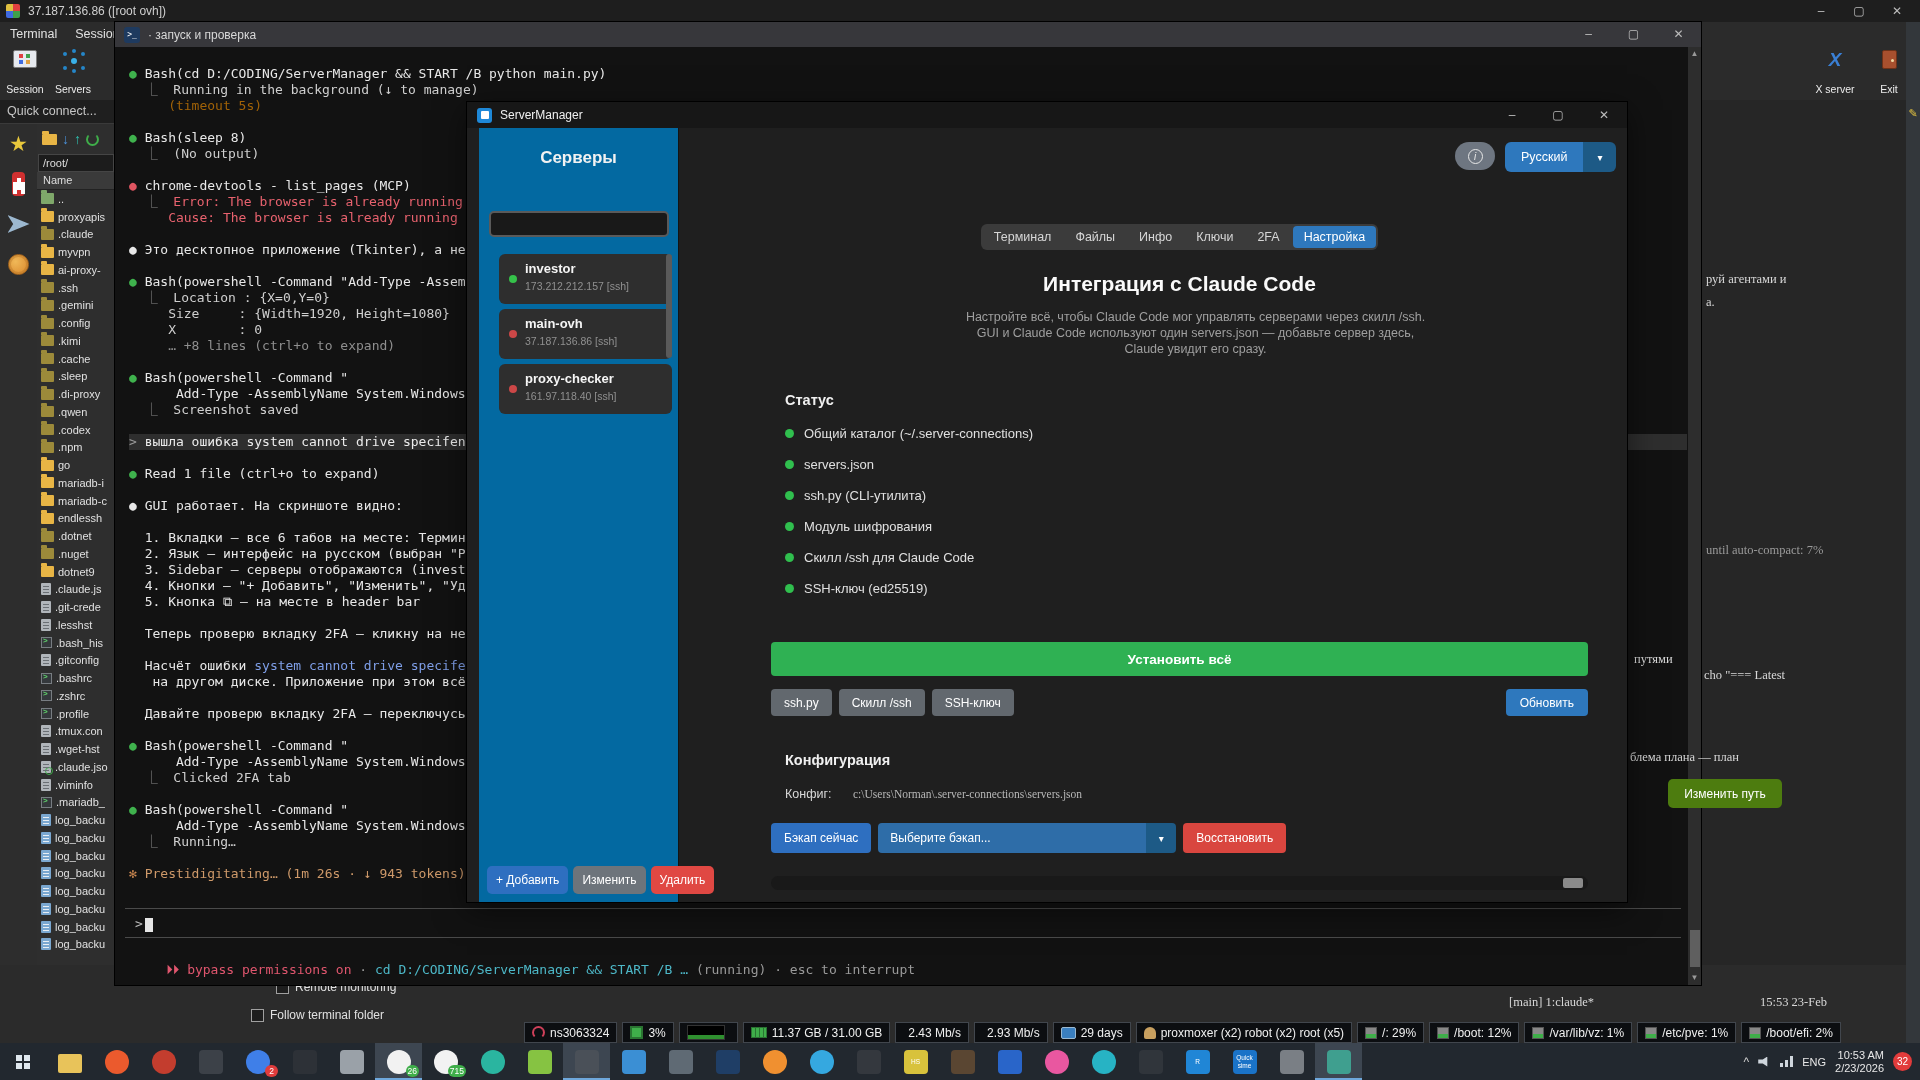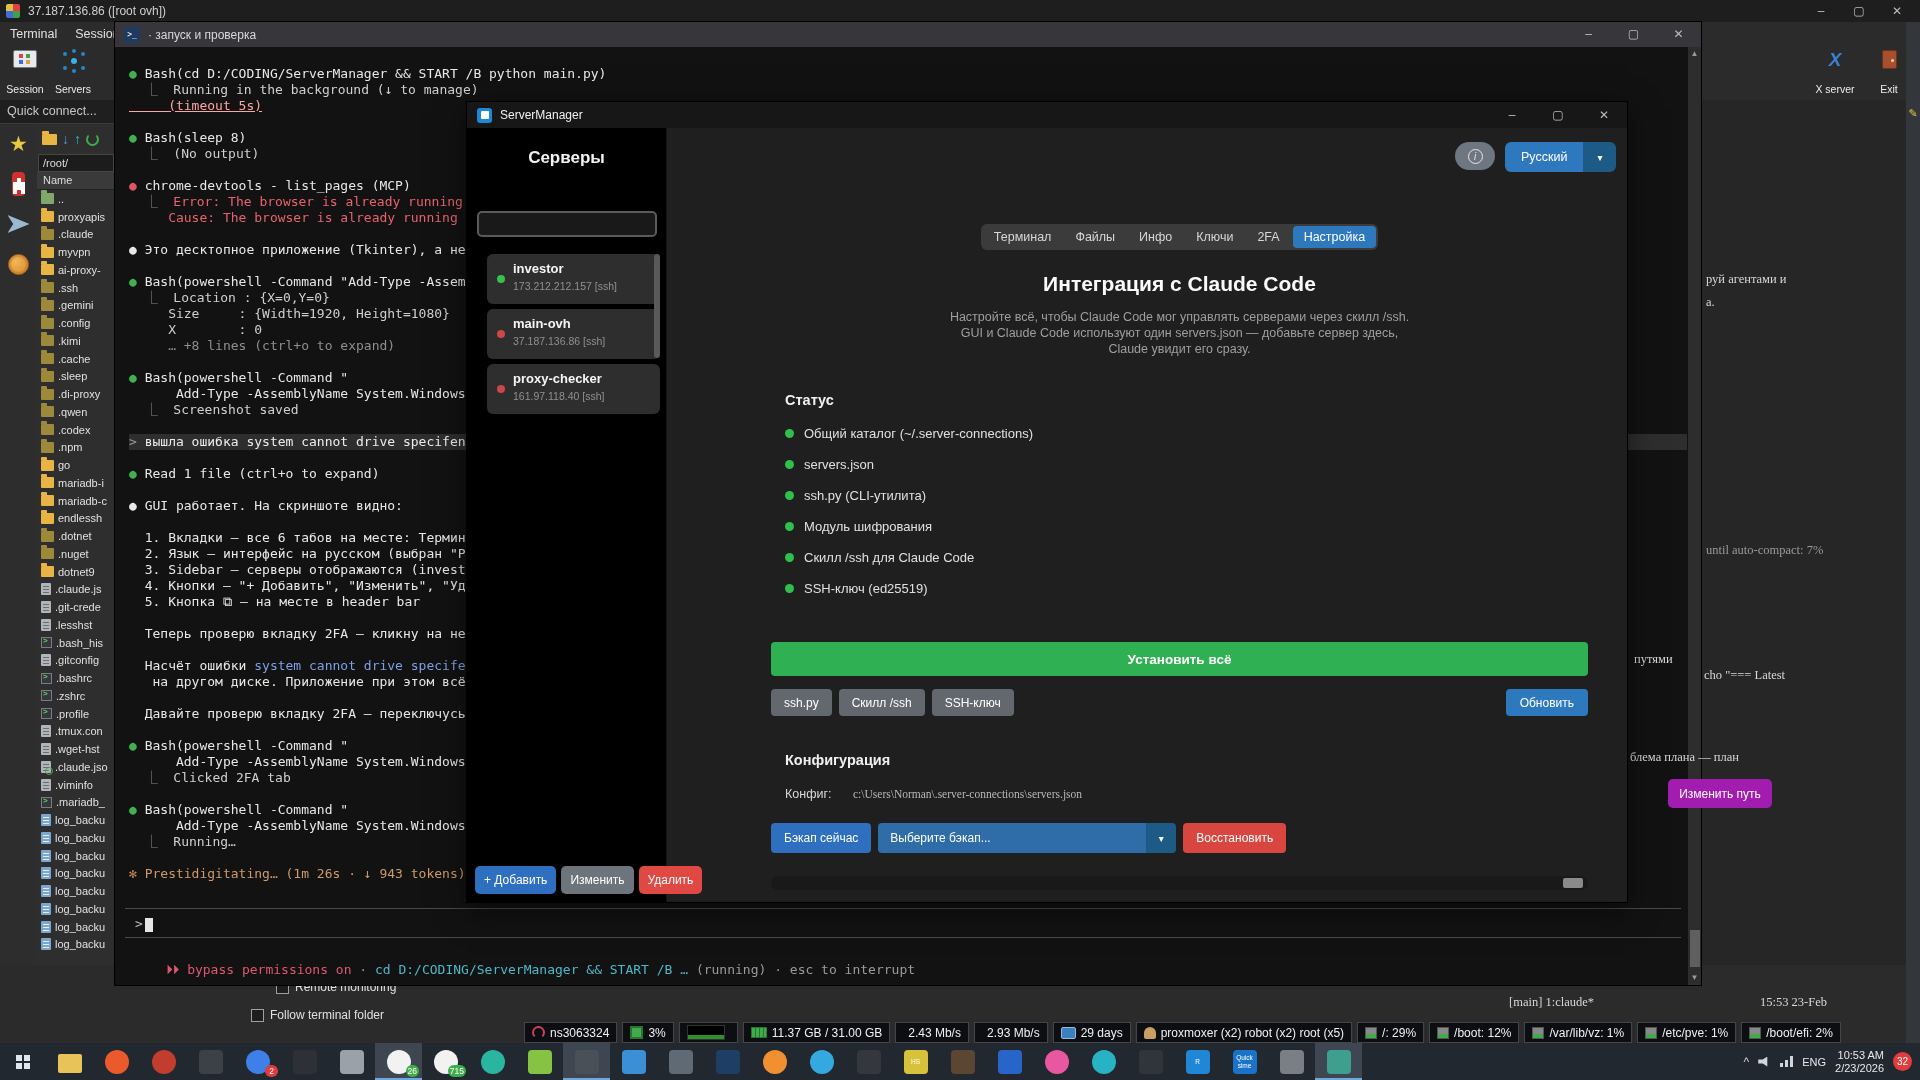--- a/index.html
+++ b/index.html
@@ -97,21 +97,21 @@
   .ps-scroll .sthumb{position:absolute;left:1.5px;width:10px;top:883px;height:37px;background:#5f5f5f}
   .ps-scroll .sbot{position:absolute;bottom:0;left:0;right:0;height:14px;line-height:14px}
 
   
   .sm-win{left:467px;top:102px;width:1160px;height:800px;background:#1f1f1f;z-index:20;box-shadow:0 0 0 1px #000,0 8px 30px rgba(0,0,0,.5)}
   .sm-title{height:26px;background:#171717;display:flex;align-items:center;color:#f0f0f0;font-size:12px}
   .sm-appico{width:15px;height:15px;background:#1e88d8;border-radius:3px;margin:0 8px 0 10px;position:relative}
   .sm-appico::after{content:"";position:absolute;inset:3.5px;background:#fff;border-radius:1px}
   .sm-controls{margin-left:auto;display:flex;height:26px}
   .sm-controls .wbtn{line-height:26px;width:46px}
-  .sm-side{position:absolute;left:0;top:26px;width:200px;height:774px;background:#000000;border-right:1px solid #141414}
+  .sm-side{position:absolute;left:12px;top:26px;width:200px;height:774px;background:#0369a1;border-right:1px solid #141414}
   .sm-side h2{color:#f2f2f2;font-size:17px;text-align:center;margin-top:20px}
   .sm-search{position:absolute;left:10px;top:83px;width:180px;height:26px;background:#191919;border:2px solid #5a5a5a;border-radius:5px;color:#eee;font-size:12px;padding:0 6px;outline:none}
   .srv{position:absolute;left:10px;width:173px;height:50px;background:#2e2e2e;border-radius:6px;padding:7px 8px 0 26px;position:absolute}
   .dot{position:absolute;left:10px;top:21px;width:8px;height:8px;border-radius:50%}
   .dot.online{background:#35c24a}.dot.offline{background:#cc4747}
   .srv .nm{color:#f5f5f5;font-size:13px;font-weight:bold}
   .srv .ad{color:#909090;font-size:10.5px;margin-top:4px}
   .sm-listscroll{position:absolute;left:187px;top:126px;width:6px;height:104px;background:#5a5a5a;border-radius:3px}
   .sm-sidebtns{position:absolute;left:8px;bottom:8px;width:186px;display:flex;gap:5px}
   .sbtn{height:28px;border-radius:5px;color:#fff;font-size:12px;border:none;display:flex;align-items:center;justify-content:center;padding:0 9px;flex:1 1 auto;white-space:nowrap}
@@ -120,32 +120,32 @@
   .info-pill{position:absolute;left:788px;top:14px;width:40px;height:28px;border-radius:14px;background:#6e7681;color:#e8e8e8;display:flex;align-items:center;justify-content:center}
   .info-glyph{width:15px;height:15px;border:1px solid #e8e8e8;border-radius:50%;font-size:10px;text-align:center;line-height:14px;font-style:italic}
   .lang{position:absolute;left:838px;top:14px;height:30px;display:flex;border-radius:6px;overflow:hidden}
   .lang .lv{background:#2e78bd;color:#fff;font-size:12.5px;display:flex;align-items:center;padding:0 16px}
   .lang .la{background:#1d5a86;color:#fff;width:33px;display:flex;align-items:center;justify-content:center;font-size:10px}
   .sm-tabs{position:absolute;left:104px;top:96px;width:817px;display:flex;justify-content:center}
   .tabbar{background:#3b3b3b;border-radius:6px;padding:2px;display:flex;gap:2px}
   .tab{color:#d6d6d6;font-size:12.5px;padding:4px 11px;border-radius:4px}
   .tab.active{background:#2e78bd;color:#fff}
   .sm-h1{position:absolute;left:104px;top:144px;width:817px;text-align:center;color:#fafafa;font-size:21px;font-weight:bold}
-  .sm-sub{position:absolute;left:104px;top:181px;width:817px;text-align:center;color:#9f9f9f;font-size:12.5px;line-height:16px}
+  .sm-sub{position:absolute;left:120px;top:181px;width:817px;text-align:center;color:#9f9f9f;font-size:12.5px;line-height:16px}
   .sm-h2{position:absolute;color:#f0f0f0;font-size:14.5px;font-weight:bold}
   .stitems{position:absolute;left:118px;top:290px}
   .stitem{height:31px;display:flex;align-items:center;gap:10px;color:#e0e0e0;font-size:13px}
   .gdot{width:9px;height:9px;border-radius:50%;background:#30bf4e;flex:0 0 auto}
   .install{position:absolute;left:104px;top:514px;width:817px;height:34px;background:#2fb153;border:none;border-radius:4px;color:#fff;font-size:13.5px;font-weight:bold}
   .chips{position:absolute;left:104px;top:561px;display:flex;gap:7px}
   .chip{height:27px;background:#62686e;border:none;border-radius:4px;color:#fff;font-size:12px;padding:0 13px}
   .refresh{position:absolute;right:39px;top:561px;height:27px;background:#2e78bd;border:none;border-radius:4px;color:#fff;font-size:12px;padding:0 14px}
   .cfglabel{position:absolute;left:118px;top:659px;color:#d8d8d8;font-size:12.5px}
   .cfgpath{position:absolute;left:186px;top:660px;color:#b8b8b8;font-size:11.5px}
-  .changepath{position:absolute;left:1001px;top:651px;width:104px;height:29px;background:#a21caf;border:none;border-radius:5px;color:#fff;font-size:12px}
+  .changepath{position:absolute;left:1001px;top:651px;width:114px;height:29px;background:#4d7c0f;border:none;border-radius:5px;color:#fff;font-size:12px}
   .backuprow{position:absolute;left:104px;top:695px;display:flex;gap:7px}
   .bsel{display:flex;border-radius:4px;overflow:hidden}
   .bsel .v{background:#2e6da8;color:#fff;font-size:12px;display:flex;align-items:center;padding:0 12px;width:268px;height:30px}
   .bsel .a{background:#1d5a86;color:#fff;width:30px;display:flex;align-items:center;justify-content:center;font-size:10px}
   .bnow{height:30px;background:#2e6fc0;border:none;border-radius:4px;color:#fff;font-size:12px;padding:0 13px}
   .brestore{height:30px;background:#d9463f;border:none;border-radius:4px;color:#fff;font-size:12px;padding:0 13px}
   .hscroll{position:absolute;left:104px;top:748px;width:817px;height:14px;background:#191919;border-radius:7px}
   .hscroll .ht{position:absolute;right:5px;top:2px;width:20px;height:10px;background:#8a8a8a;border-radius:2px}
 
   
@@ -552,21 +552,21 @@
       <span class="wbtn">▢</span>
       <span class="wbtn">✕</span>
     </span>
   </div>
   <div class="term-lines">
 
       <div class="tline"><span style="color: rgb(63, 178, 77);">● </span><span style="color: rgb(232, 232, 232);">Bash(cd D:/CODING/ServerManager &amp;&amp; START /B python main.py)</span><span></span><span style="color: rgb(232, 232, 232);"></span></div>
 
       <div class="tline"><span style="color: rgb(138, 138, 138);">  ⎿  </span><span style="color: rgb(207, 207, 207);">Running in the background (↓ to manage)</span><span></span><span style="color: rgb(207, 207, 207);"></span></div>
 
-      <div class="tline"><span></span><span style="color: #fca5a5; text-decoration: underline;">     (timeout 5s)</span><span></span><span style="color: rgb(207, 207, 207);"></span></div>
+      <div class="tline"><span></span><span style="color: #a16207;">     (timeout 5s)</span><span></span><span style="color: rgb(207, 207, 207);"></span></div>
 
       <div class="tline"><span></span><span></span><span></span><span></span></div>
 
       <div class="tline"><span style="color: rgb(63, 178, 77);">● </span><span style="color: rgb(232, 232, 232);">Bash(sleep 8)</span><span></span><span style="color: rgb(232, 232, 232);"></span></div>
 
       <div class="tline"><span style="color: rgb(138, 138, 138);">  ⎿  </span><span style="color: rgb(207, 207, 207);">(No output)</span><span></span><span style="color: rgb(207, 207, 207);"></span></div>
 
       <div class="tline"><span></span><span></span><span></span><span></span></div>
 
       <div class="tline"><span style="color: rgb(224, 85, 97);">● </span><span style="color: rgb(232, 232, 232);">chrome-devtools - list_pages (MCP)</span><span></span><span style="color: rgb(232, 232, 232);"></span></div>

